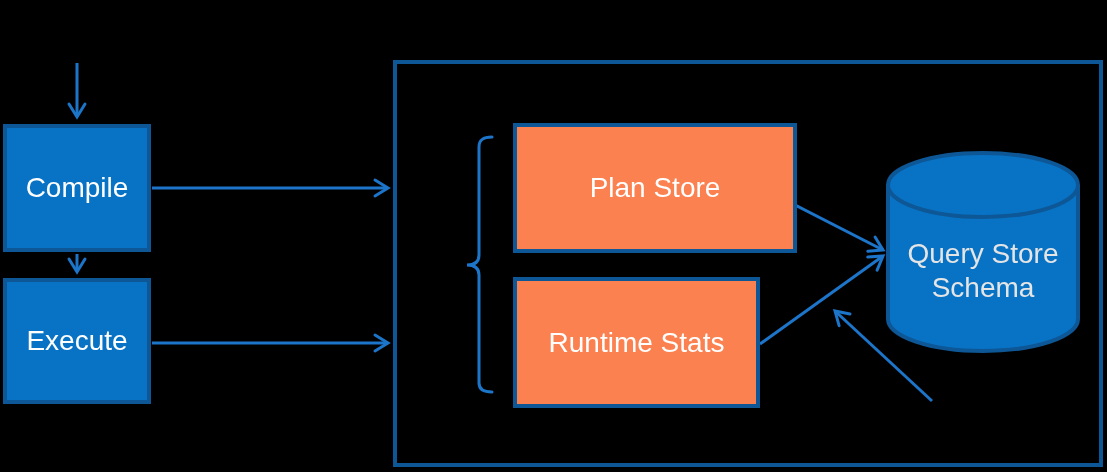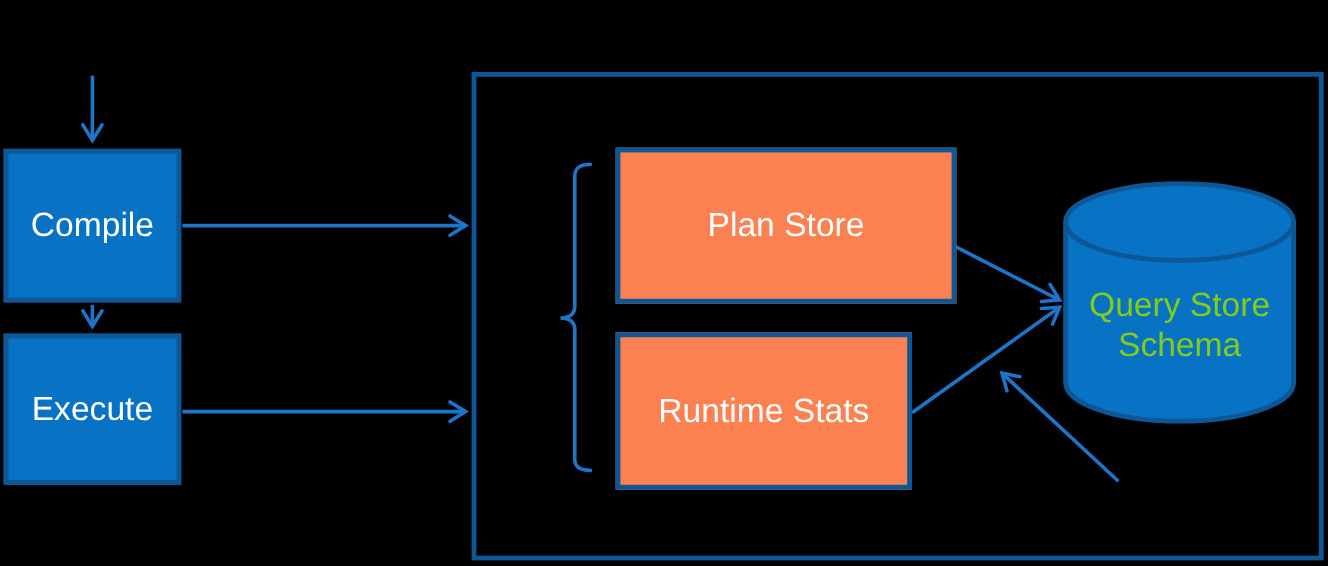--- a/index.html
+++ b/index.html
@@ -37,21 +37,21 @@
     background: #0873C5;
   }
   .node.store {
     background: #FB8150;
   }
   .cyl-label {
     position: absolute;
     left: 888px;
     top: 237px;
     width: 190px;
-    color: #84cc16;
+    color: #e5e5e5;
     font-size: 28px;
     line-height: 34px;
     text-align: center;
   }
 </style>
 </head>
 <body>
 
 <div class="stage">
 

